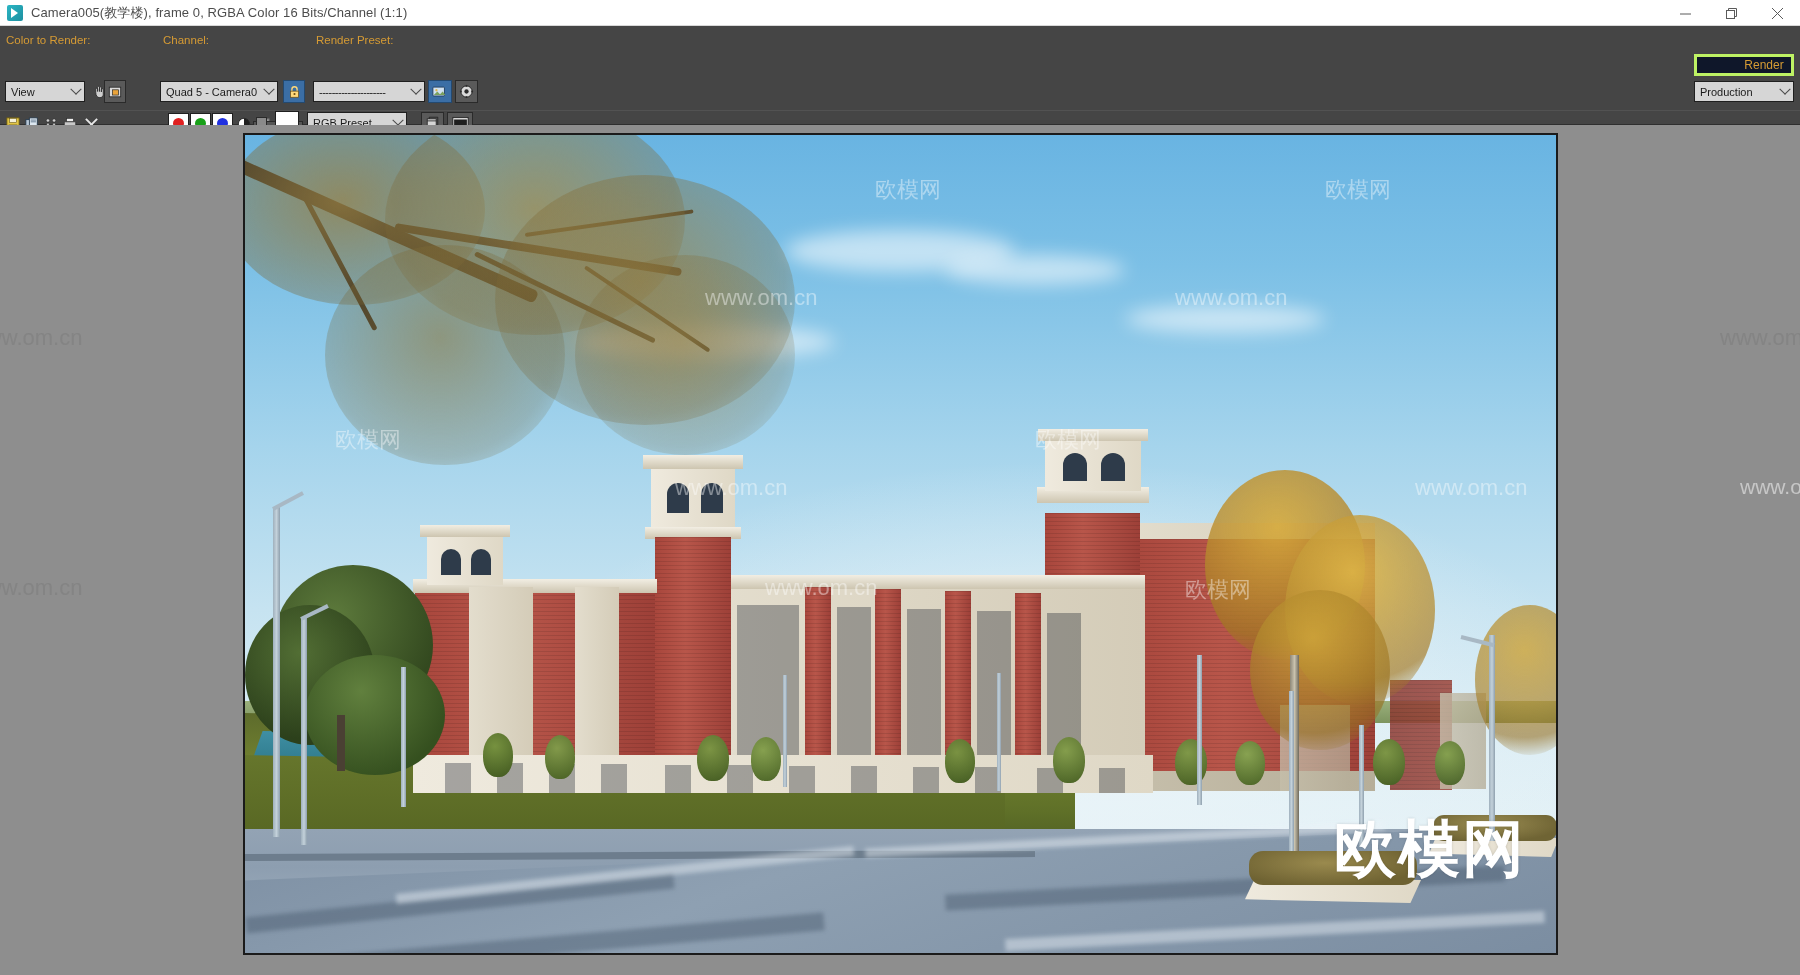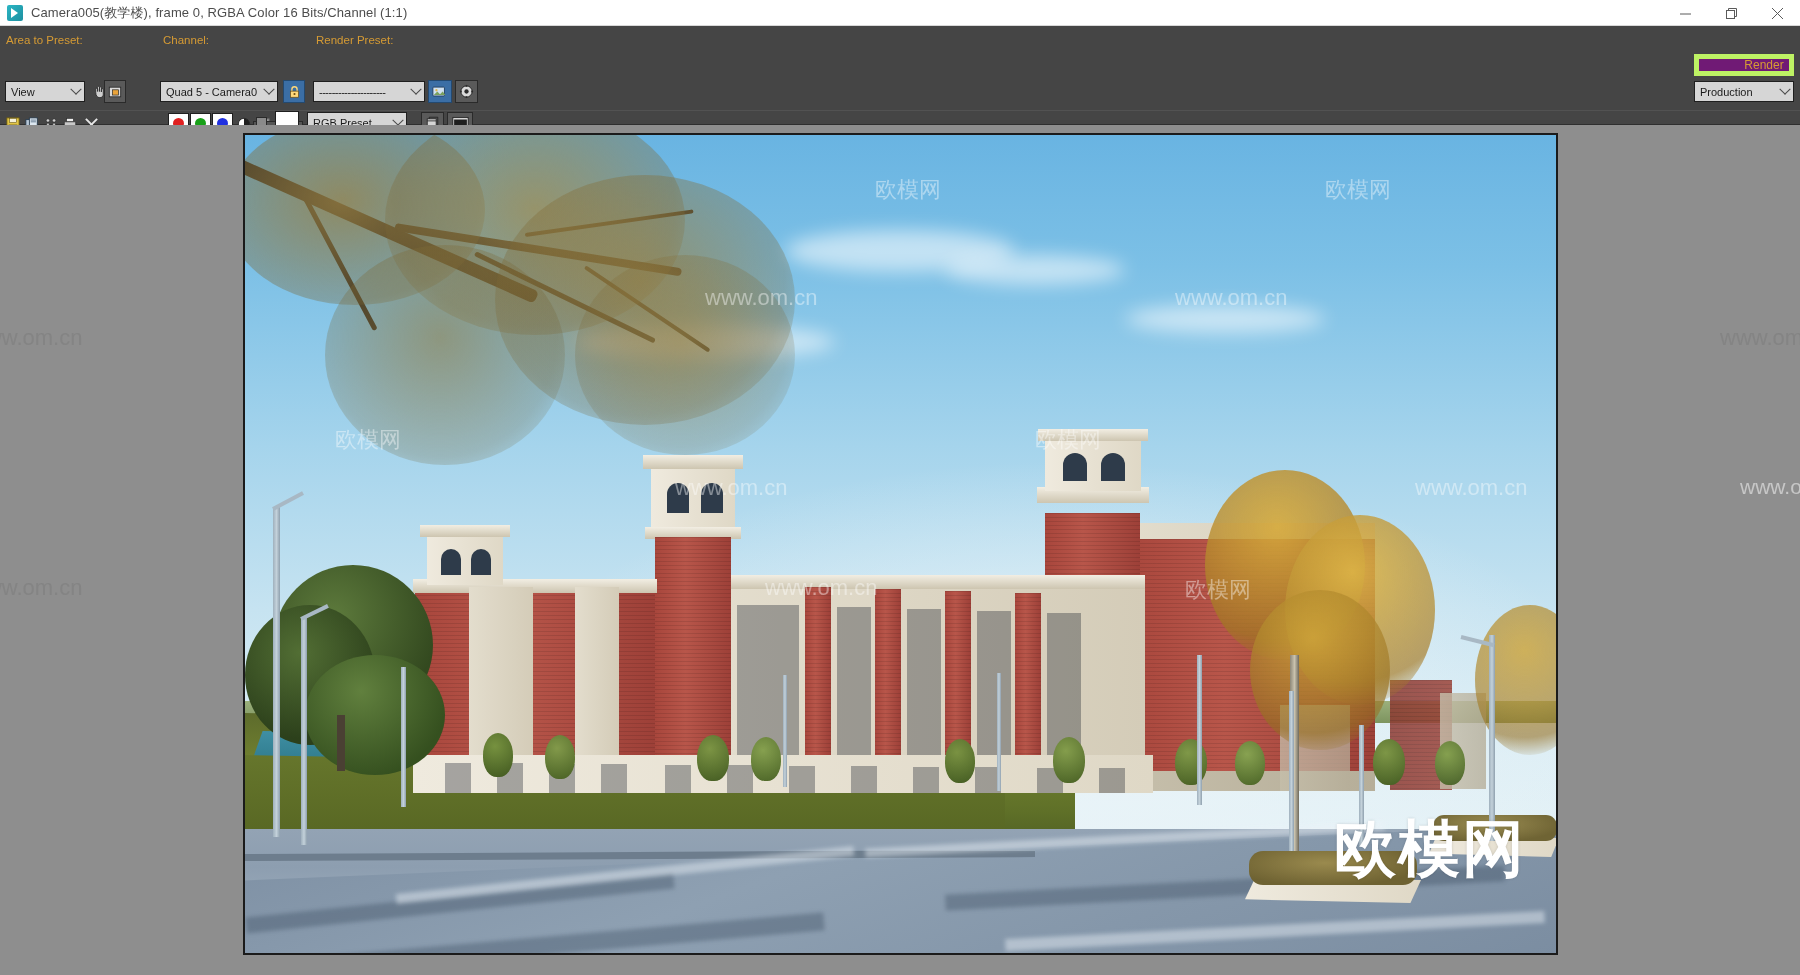--- a/index.html
+++ b/index.html
@@ -86,22 +86,22 @@
     background: #5a5a5a;
     border: 1px solid #2a2a2a;
     display: flex; align-items: center; justify-content: center;
   }
   .ibtn.flat { background: transparent; border: none; }
   .ibtn.blue { background: #3b6ea5; border: 1px solid #24496f; }
 
   
   #render-btn {
     position: absolute;
-    background: #701a75;
-    border: 5px solid #bef264;
+    background: #0f172a;
+    border: 3px solid #bef264;
     color: #d69b34;
     font-size: 12px;
     display: flex; align-items: center; justify-content: center; padding-left: 40px;
   }
 
   
   .chbtn {
     position: absolute;
     width: 21px; height: 21px;
     background: #ffffff;
@@ -259,21 +259,21 @@
       <svg width="11" height="11" viewBox="0 0 11 11">
         <line x1="0" y1="0" x2="11" y2="11" stroke="#5a5a5a" stroke-width="1"></line>
         <line x1="11" y1="0" x2="0" y2="11" stroke="#5a5a5a" stroke-width="1"></line>
       </svg>
     </div>
   </div>
 </div>
 
 <div id="ctrlpanel">
 
-  <div class="grp-label" style="left:6px; top:8px;">Area to Preset:</div>
+  <div class="grp-label" style="left:6px; top:8px;">Color to Render:</div>
   <div class="grp-label" style="left:163px; top:8px;">Channel:</div>
   <div class="grp-label" style="left:316px; top:8px;">Render Preset:</div>
 
   <div class="combo" style="left:5px; top:55px; width:80px;">
     <span class="cval">View</span>
     <span class="carr"></span>
   </div>
 
   <div class="ibtn flat" style="left:88px; top:54px; width:22px; height:23px;">
     <svg width="15" height="15" viewBox="0 0 16 16">

